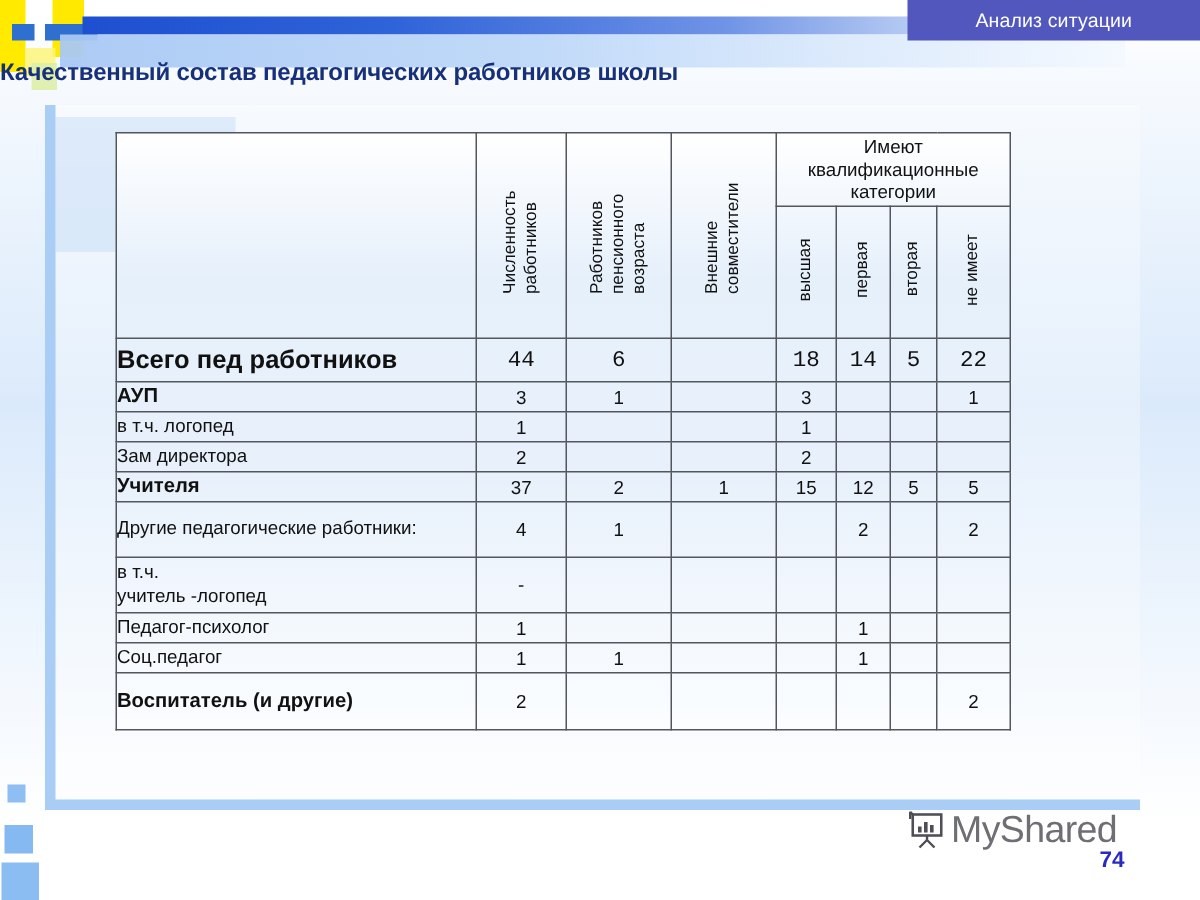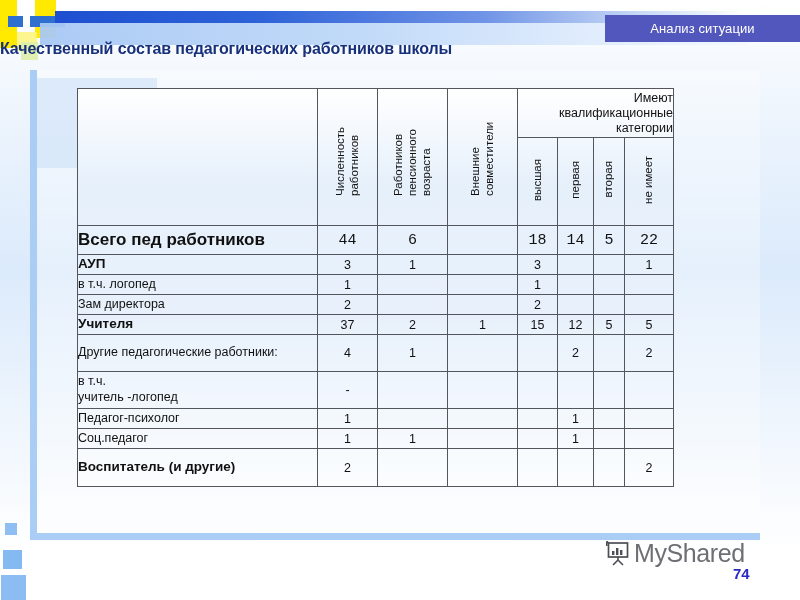--- a/index.html
+++ b/index.html
@@ -80,21 +80,20 @@
 
   
   .topic-banner {
     position: absolute;
     right: 0; top: 0;
     width: 195px; height: 27px;
     background: #5257be;
     display: flex;
     align-items: center;
     justify-content: center;
-    margin-top: 15px;
   }
   .topic-banner span {
     color: #ffffff;
     font-size: 13px;
     letter-spacing: .1px;
     white-space: nowrap;
   }
 
   
   .frame-line-v {
@@ -198,21 +197,21 @@
     font-weight: bold;
     font-size: 13.5px;
   }
   tr.bold td.label { font-weight: bold; font-size: 13.5px; }
   tr.total td.label { font-weight: bold; font-size: 17px; }
   tr.total td.num { font-size: 15px; font-family: Liberation Mono, monospace; }
 
   
   td.hd-blank { height: 135px; }
   td.hd-group {
-    text-align: right;
+    text-align: center;
     vertical-align: top;
     padding: 3px 2px 2px 5px;
     font-size: 12px;
     line-height: 1.2;
     height: 48px;
   }
   td.hd-vert {
     height: 87px;
     padding: 0;
     text-align: center;

